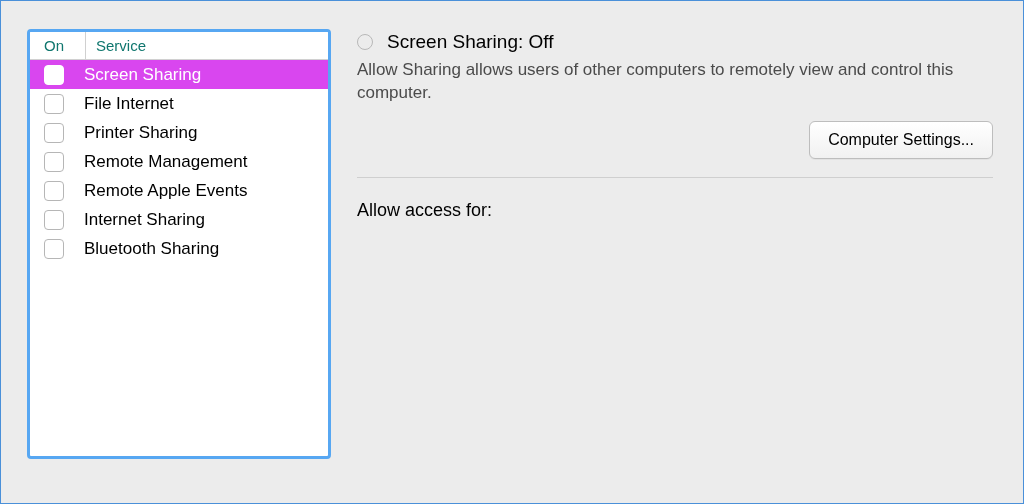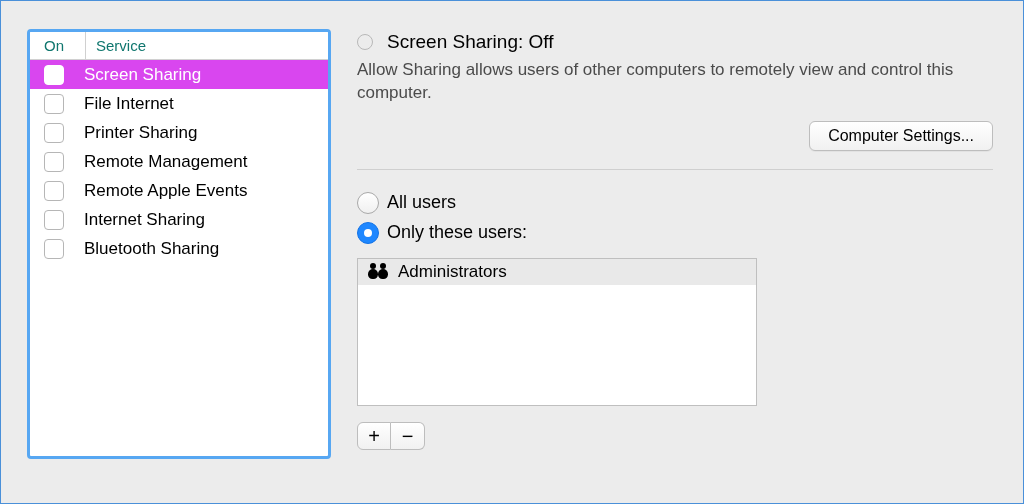--- a/index.html
+++ b/index.html
@@ -114,21 +114,21 @@
     max-width: 620px;
   }
 
   .settings-btn-row {
     display: flex;
     justify-content: flex-end;
     margin-top: 16px;
     padding-right: 0;
   }
   .mac-button {
-    height: 30px;
+    height: 38px;
     padding: 10px 18px;
     background: linear-gradient(#ffffff, #f1f1f1);
     border: 1px solid #bdbdbd;
     border-radius: 6px;
     font-size: 16px;
     color: #000;
     box-shadow: 0 1px 0 rgba(0,0,0,0.04);
     cursor: default;
     display: inline-flex;
     align-items: center;
@@ -308,42 +308,18 @@
 
     <div class="description">Allow Sharing allows users of other computers to remotely view and control this computer.</div>
 
     <div class="settings-btn-row">
       <button class="mac-button">Computer Settings...</button>
     </div>
 
     <div class="divider"></div>
 
     <div class="access-section">
-
-      <div class="access-options">
-        <div class="radio-row">
-          <span class="radio"></span>
-          <span>All users</span>
-        </div>
-        <div class="radio-row">
-          <span class="radio checked"></span>
-          <span>Only these users:</span>
-        </div>
-
-        <div class="users-list">
-          <div class="user-row">
-            <span class="users-icon">
-              <span class="head1"></span>
-                <span class="head2"></span>
-            </span>
-            <span>Administrators</span>
-          </div>
-        </div>
-
-        <div class="add-remove">
-          <div class="stepper-btn">+</div>
-          <div class="stepper-btn">−</div>
-        </div>
-      </div>
+      <div class="access-label">Allow access for:</div>
+
     </div>
 
   </div>
 </div>
 
 </body></html>

